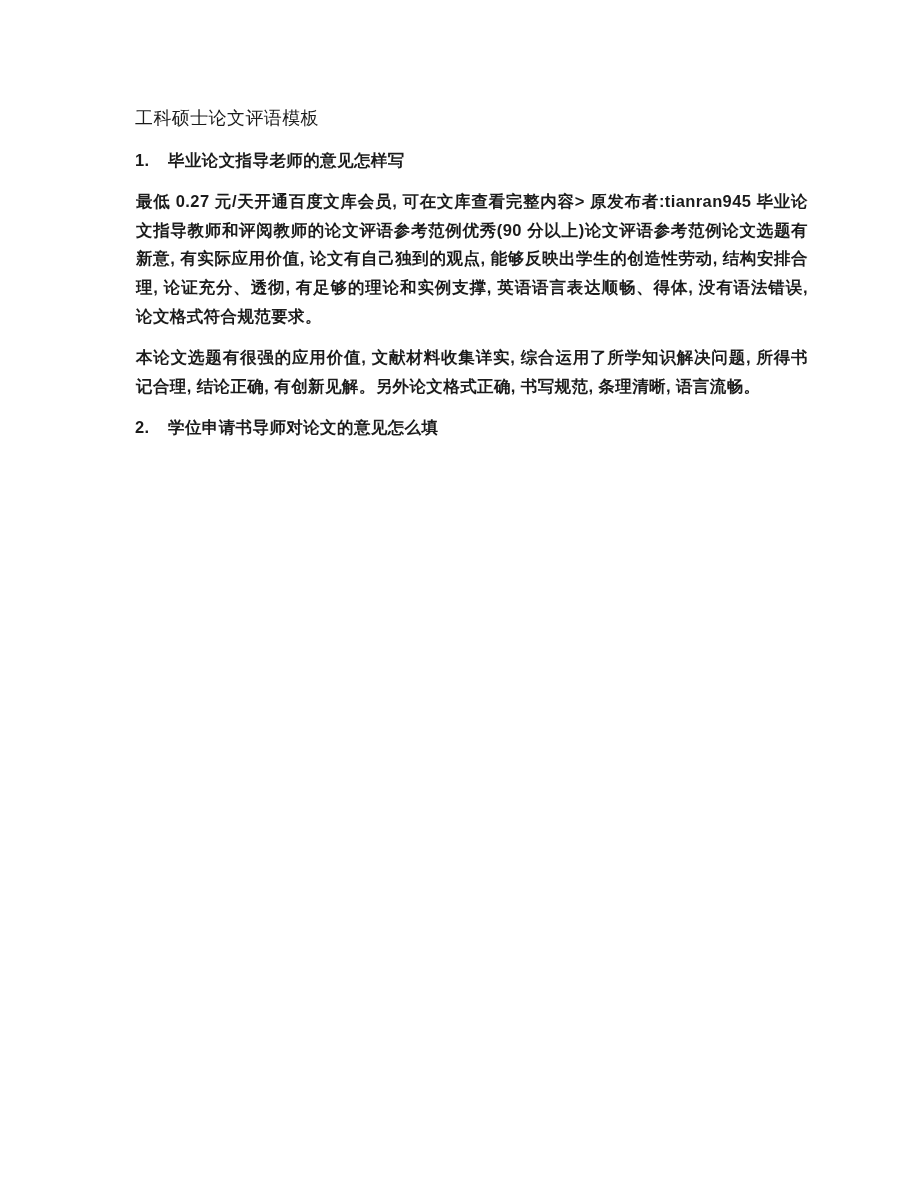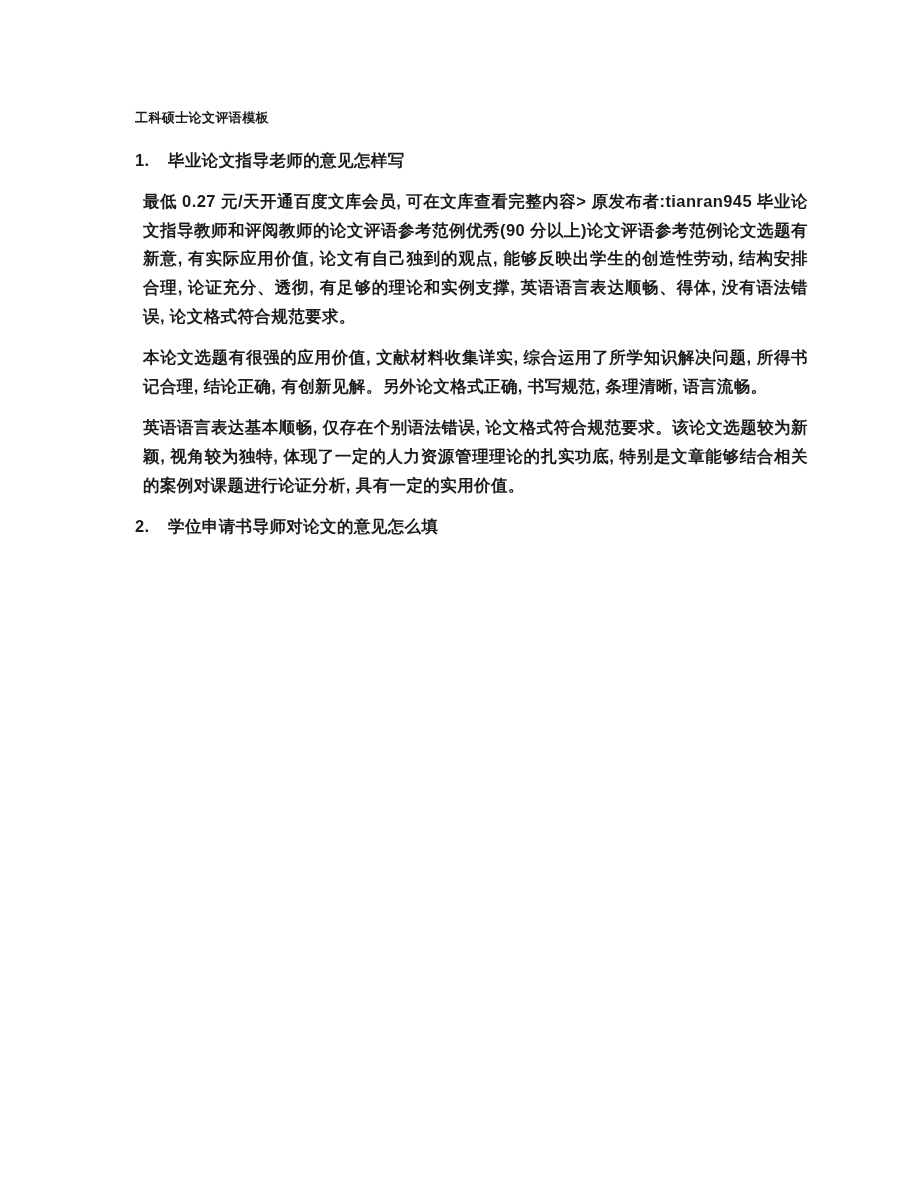--- a/index.html
+++ b/index.html
@@ -20,58 +20,57 @@
     background: #ffffff;
     font-family: "Liberation Sans", "DejaVu Sans", sans-serif;
     font-size: 16.5px;
     line-height: 28.6px;
     font-weight: 600;
     color: #1b1b1b;
     text-align: justify;
     letter-spacing: 0.4px;
   }
   .doc-title {
-    font-size: 13px;
-    font-weight: 700;
+    font-size: 18px;
+    font-weight: 400;
     margin: 0 0 13px 0;
     text-align: left;
   }
   .section-heading {
     display: flex;
     margin: 0 0 13px 0;
     font-weight: 700;
     text-align: left;
   }
   .section-heading .num {
     flex: none;
     width: 33px;
   }
   .paragraph {
-    margin: 0 0 13px 8px;
+    margin: 0 0 13px 1px;
   }
 </style>
 </head>
 <body>
 
 <div class="page">
 
   <h1 class="doc-title">工科硕士论文评语模板</h1>
 
   <div class="section-heading">
     <span class="num">1.</span>
     <span>毕业论文指导老师的意见怎样写</span>
   </div>
 
   <p class="paragraph">最低 0.27 元/天开通百度文库会员, 可在文库查看完整内容&gt; 原发布者:tianran945 毕业论文指导教师和评阅教师的论文评语参考范例优秀(90 分以上)论文评语参考范例论文选题有新意, 有实际应用价值, 论文有自己独到的观点, 能够反映出学生的创造性劳动, 结构安排合理, 论证充分、透彻, 有足够的理论和实例支撑, 英语语言表达顺畅、得体, 没有语法错误, 论文格式符合规范要求。</p>
 
   <p class="paragraph">本论文选题有很强的应用价值, 文献材料收集详实, 综合运用了所学知识解决问题, 所得书记合理, 结论正确, 有创新见解。另外论文格式正确, 书写规范, 条理清晰, 语言流畅。</p>
 
 
 
-  <p class="paragraph">英语语言表达基本顺畅, 仅存在个别语法错误, 论文格式符合规范要求。该论文选题较为新颖, 视角较为独特, 体现了一定的人力资源管理理论的扎实功底, 特别是文章能够结合相关的案例对课题进行论证分析, 具有一定的实用价值。</p>
 
 
   <div class="section-heading">
     <span class="num">2.</span>
     <span>学位申请书导师对论文的意见怎么填</span>
   </div>
 
 
 
 

